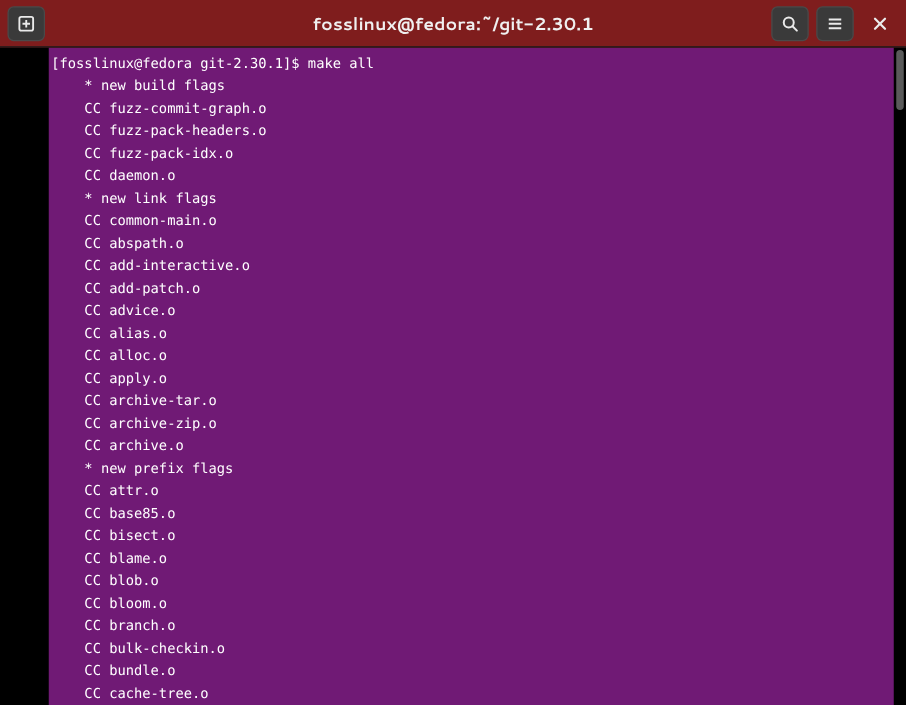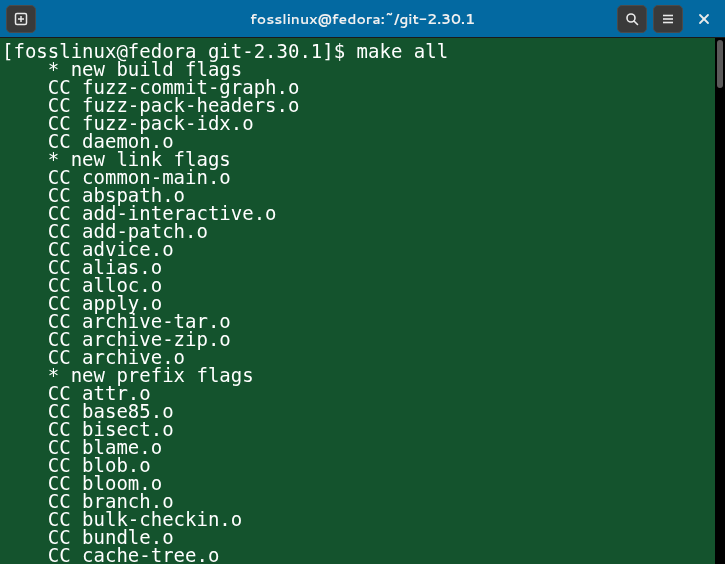--- a/index.html
+++ b/index.html
@@ -1,21 +1,21 @@
 <!DOCTYPE html>
 <html><head>
 <meta charset="utf-8">
 <style>
   * { margin: 0; padding: 0; box-sizing: border-box; }
   html, body { width: 725px; height: 564px; overflow: hidden; font-family: "DejaVu Sans Mono", "Liberation Mono", monospace; }
   body { background: #000; color: #fff; }
 
   .titlebar {
     height: 38px;
-    background: #0369a1;
+    background: #7f1d1d;
     display: flex;
     align-items: center;
     padding: 0 6px;
     gap: 6px;
     position: relative;
     border-bottom: 1px solid #1a1a1a;
   }
   .tb-btn {
     width: 30px;
     height: 28px;
@@ -44,27 +44,28 @@
     pointer-events: none;
   }
   .spacer { flex: 1; }
 
   .terminal-wrap {
     display: flex;
     height: calc(564px - 38px);
   }
   .terminal {
     flex: 1;
-    background: #14532d;
+    background: #701a75;
     color: #fff;
-    font-size: 19px;
+    font-size: 11px;
     line-height: 18px;
     padding: 4px 2px 0 2px;
     white-space: pre;
     overflow: hidden;
+    margin-left: 39px;
   }
   .scrollbar-track {
     width: 10px;
     background: transparent;
     position: relative;
   }
   .scrollbar-thumb {
     position: absolute;
     top: 2px;
     left: 2px;

